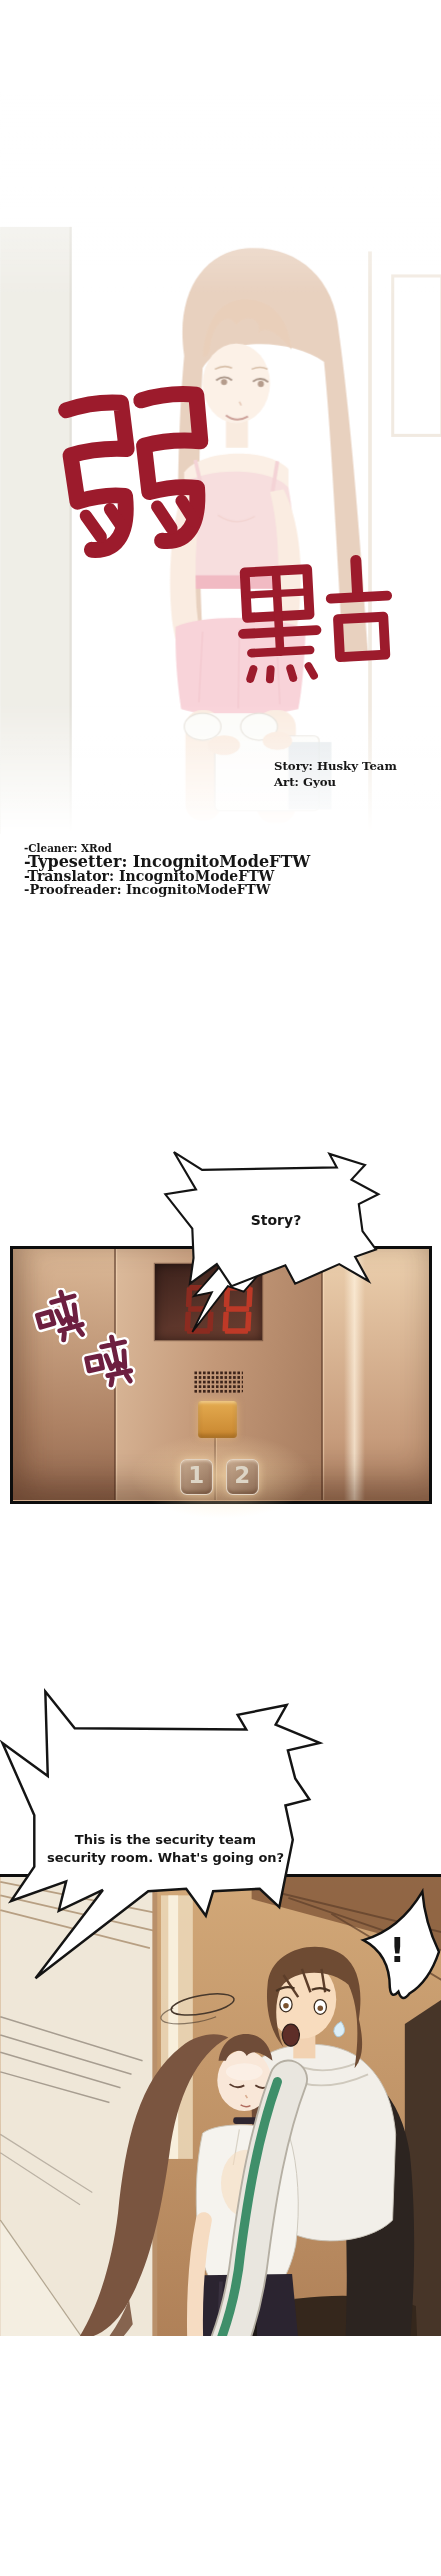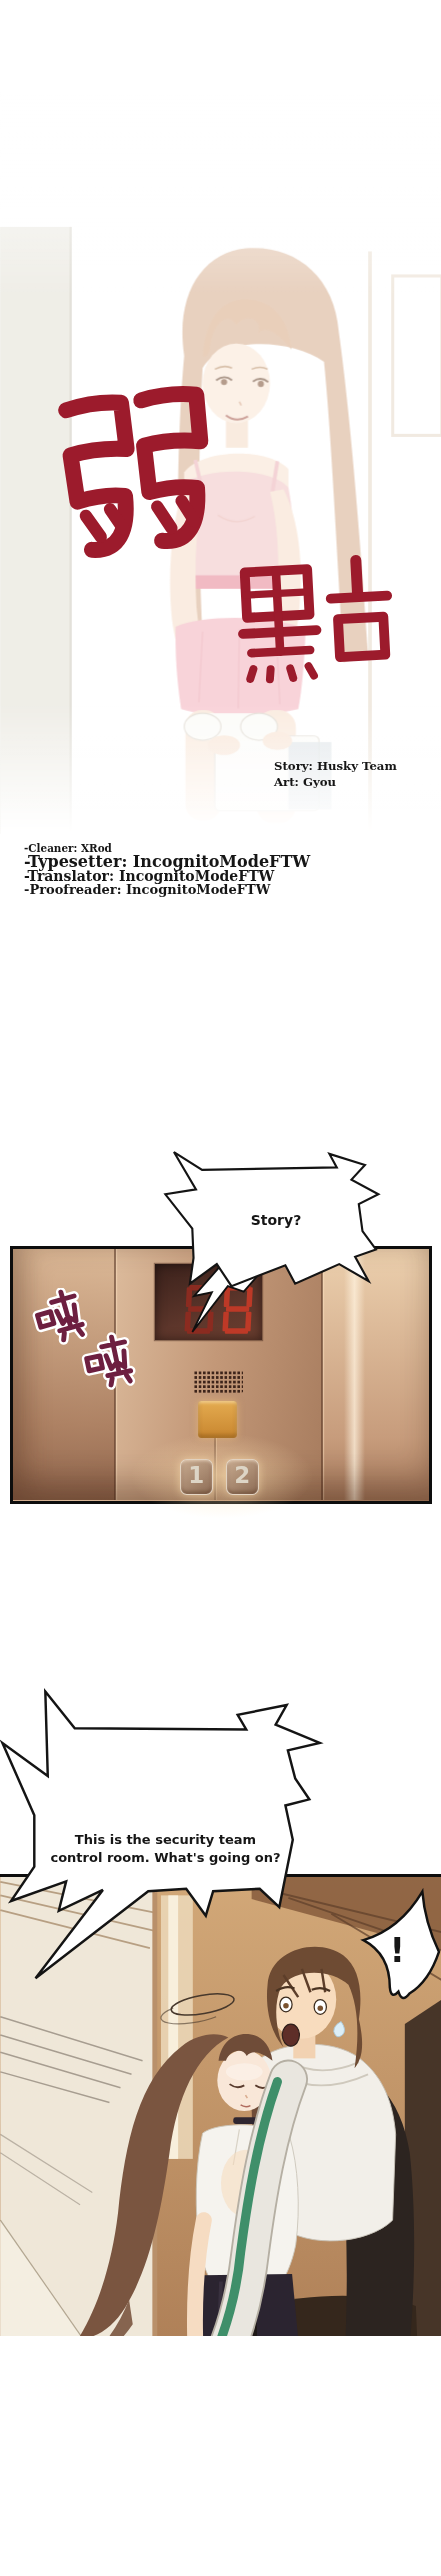--- a/index.html
+++ b/index.html
@@ -282,21 +282,21 @@
     </svg>
   </div>
 
   <div class="abs" style="left:0;top:1656px;width:343px;height:343px;">
     <svg width="343" height="343" viewBox="0 0 560 560">
       <polygon points="74,58 122,118 402,120 388,96 468,80 450,112 522,142 470,154 482,200 505,234 466,244 478,300 456,410 424,380 348,384 336,424 304,380 242,384 58,526 168,382 96,416 108,368 18,400 56,344 56,260 4,142 78,196" fill="#ffffff" stroke="#141414" stroke-width="4"></polygon>
     </svg>
   </div>
   <div class="abs bubble-text" style="left:24.5px;top:1791px;width:282px;font-size:13px;line-height:18px;margin-top:40px;">
     <div>This is the security team</div>
-    <div>control room. What's going on?</div>
+    <div>security room. What's going on?</div>
   </div>
 
   <div class="abs" style="left:353px;top:1883px;width:89px;height:129px;">
     <svg width="89" height="129" viewBox="0 0 145 210">
       <path d="M113,14 Q76,76 17,93 Q60,116 60,170 Q62,190 74,177 Q80,196 92,180 Q124,160 140,112 Q117,64 113,14 Z" fill="#ffffff" stroke="#121212" stroke-width="4"></path>
     </svg>
   </div>
   <div class="abs bubble-text" style="left:385px;top:1931px;width:24.5px;font-size:33px;">!</div>
 
   <svg class="abs" style="left:0;top:2515px;" width="74" height="61" viewBox="0 0 120 100">

